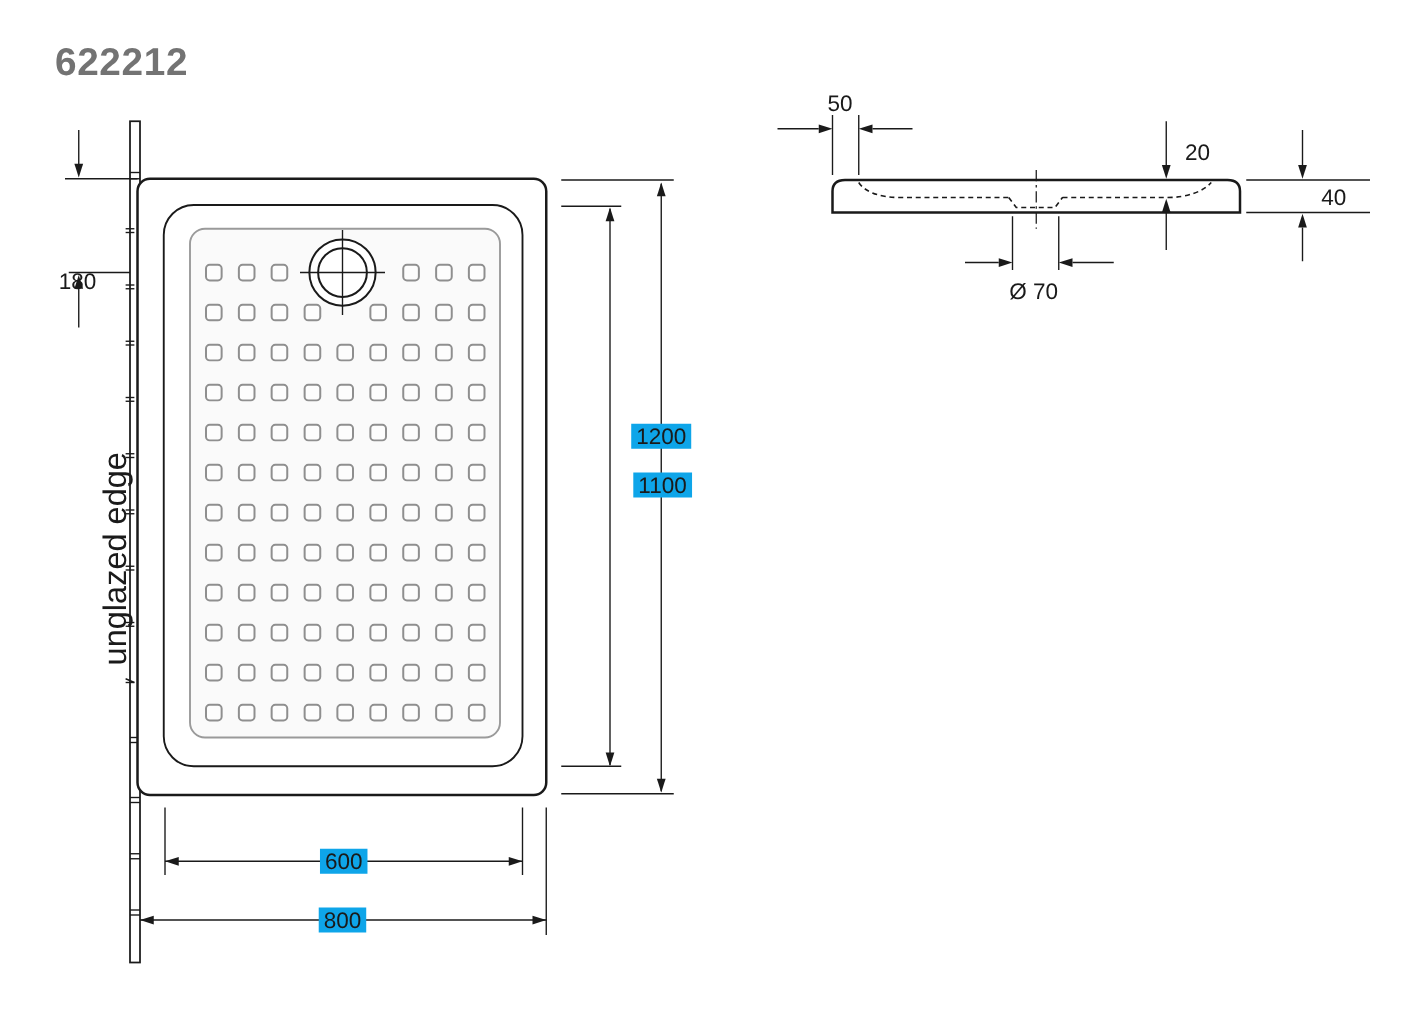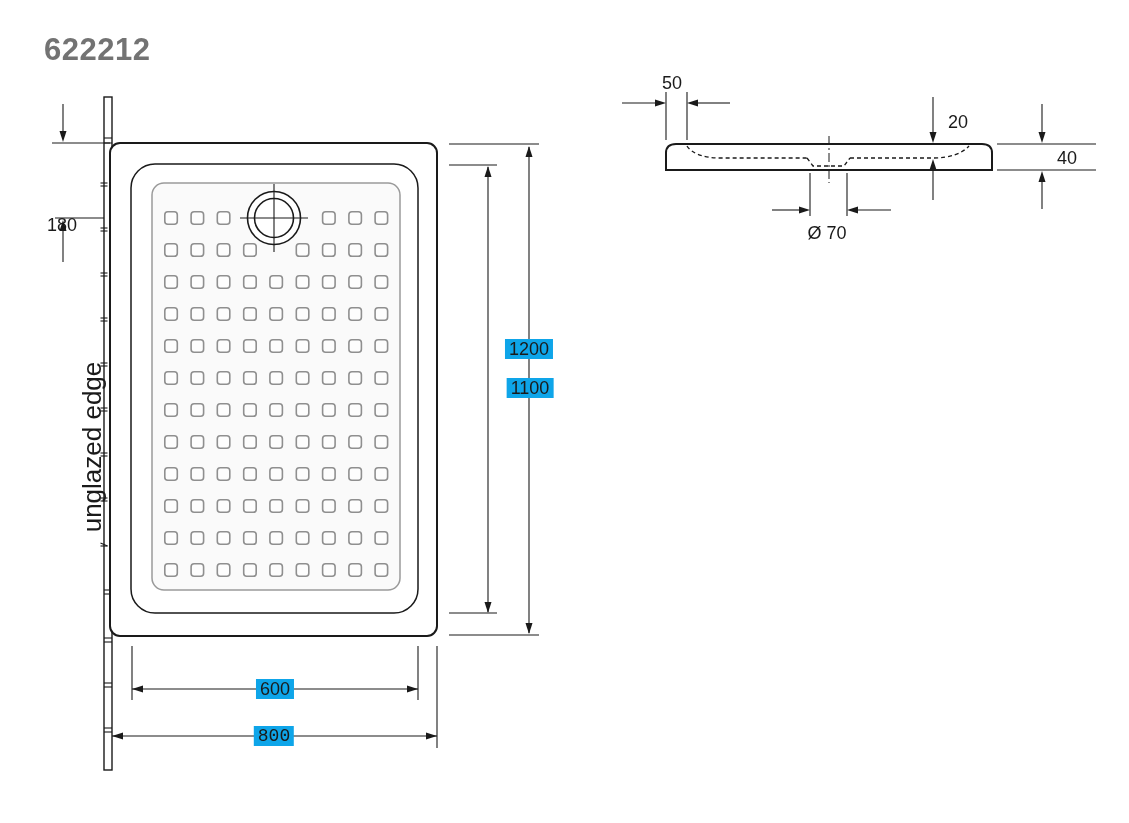--- a/index.html
+++ b/index.html
@@ -275,20 +275,20 @@
         <line x1="858" y1="210" x2="891" y2="210" class="dimline"></line>
         <polygon class="arrow" points="847,210 858,206.5 858,213.5"></polygon>
       </g>
     </g>
   </svg>
 
   <div class="label" style="left:62px;top:185px;margin-top:40px;">180</div>
   <div class="label masked" style="left:529px;top:349px;">1200</div>
   <div class="label masked" style="left:489px;top:388px;margin-left:41px;">1100</div>
   <div class="label masked" style="left:275px;top:689px;">600</div>
-  <div class="label masked" style="left:274px;top:736px;font-family:Liberation Mono, monospace;">800</div>
+  <div class="label masked" style="left:274px;top:736px;">800</div>
   <div class="label" style="left:672px;top:83px;">50</div>
   <div class="label" style="left:958px;top:122px;">20</div>
   <div class="label" style="left:1067px;top:158px;">40</div>
   <div class="label" style="left:827px;top:233px;">Ø 70</div>
   <div class="label rotated" style="left:92px;top:447px;font-size:26px;">unglazed edge</div>
 
 </div>
 
 </body></html>

